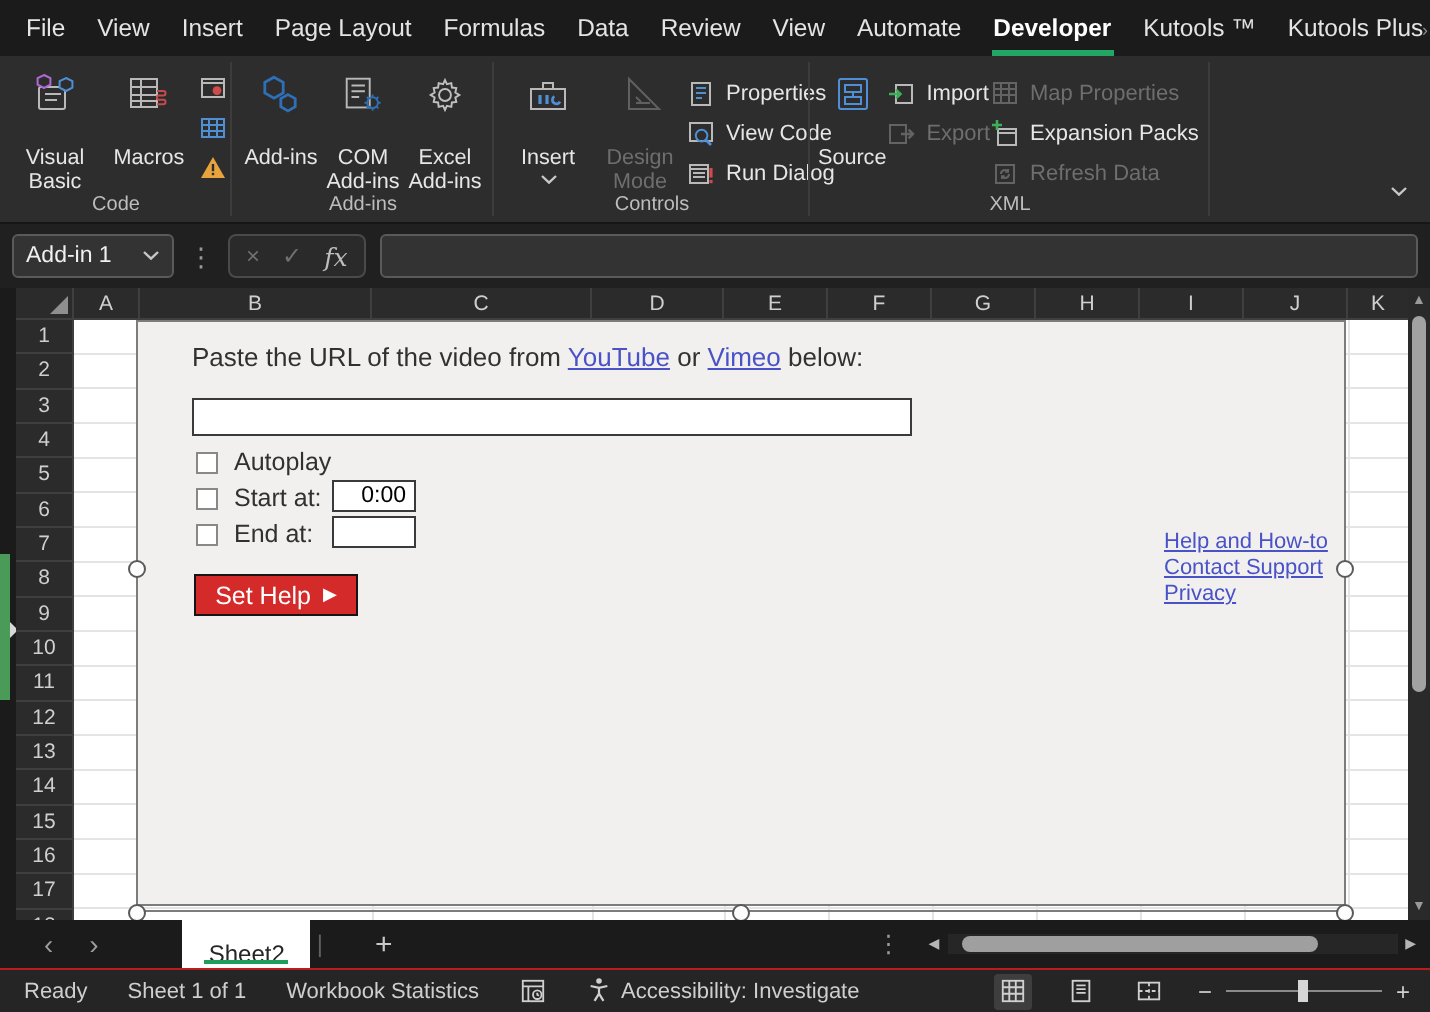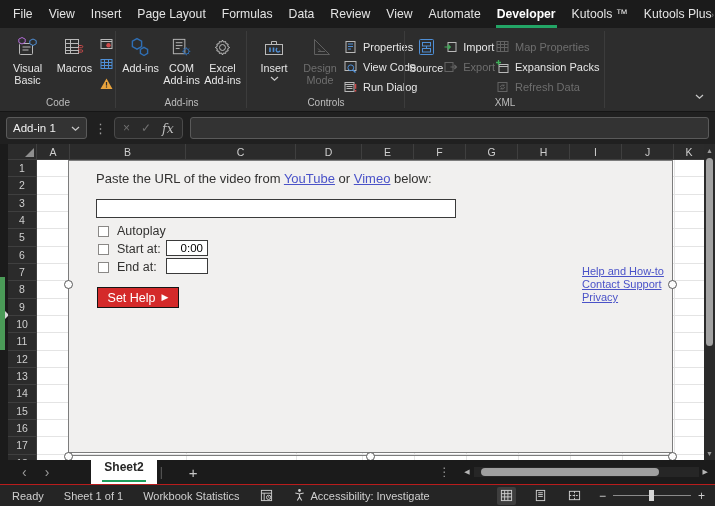--- a/index.html
+++ b/index.html
@@ -15,21 +15,21 @@
   .menu-overflow{position:absolute;right:1px;top:10px;color:#8d8d8d;font-size:9px}
 
   
   .ribbon{position:absolute;top:28px;left:0;right:0;height:84px;background:#2d2d2d;display:flex;border-bottom:1px solid #161616}
   .rgroup{position:relative;height:100%;flex:0 0 auto}
   .rgroup::after{content:"";position:absolute;right:0;top:3px;bottom:3px;width:1px;background:#3c3c3c}
   .rgroup-label{position:absolute;bottom:3px;left:0;right:0;text-align:center;font-size:10px;color:#bdbdbd}
   .rgroup-content{display:flex;align-items:flex-start;padding:5px 2px 0 4px;height:70px}
   .rbtn-lg{display:flex;flex-direction:column;align-items:center;color:var(--ribtxt);font-size:10.8px;line-height:11.5px;text-align:center;padding-top:1px}
   .rbtn-lg .ric{height:26px;display:flex;align-items:center;justify-content:center}
-  .rbtn-lg .lbl{margin-top:3px;max-width:48px}
+  .rbtn-lg .lbl{margin-top:14px;max-width:48px}
   .rbtn-lg.disabled{color:var(--dis)}
   .rbtn-lg.disabled .ric{opacity:.55}
   .ddown{margin-top:1px;line-height:5px}
   .rcol{display:flex;flex-direction:column;gap:4px;padding-top:3px}
   .rbtn-sm-icon{width:17px;height:16px;display:flex;align-items:center;justify-content:center}
   .rcol-lbl{display:flex;flex-direction:column;gap:3px;padding-top:5px}
   .rbtn-sm{display:flex;align-items:center;gap:5px;height:17px;font-size:11px;color:var(--ribtxt);white-space:nowrap}
   .rbtn-sm.disabled{color:var(--dis)}
   .rbtn-sm.disabled .sic{opacity:.5}
   .sic{width:15px;height:14px;display:flex;align-items:center;justify-content:center}
@@ -83,21 +83,21 @@
   
   .vscroll{position:absolute;top:144px;right:0;width:11px;height:316px;background:#2a2a2a;color:#9a9a9a}
   .vscroll .arr{position:absolute;left:0;right:0;text-align:center;font-size:7px}
   .vscroll .up{top:3px}.vscroll .down{bottom:3px}
   .vthumb{position:absolute;left:2px;right:2px;top:14px;height:188px;background:#a2a2a2;border-radius:4px}
 
   
   .sheetbar{position:absolute;top:460px;left:0;right:0;height:24px;background:#1b1b1b;display:flex;align-items:center;color:#b5b5b5}
   .snav{font-size:14px;color:#9d9d9d;padding:0 9px}
   .snav.first{margin-left:13px}
-  .stab{margin-left:33px;height:24px;background:#fff;color:#262626;font-size:12px;font-weight:bold;display:flex;align-items:flex-start;padding:0 13px;position:relative}
+  .stab{margin-left:33px;height:24px;background:#fff;color:#262626;font-size:12px;font-weight:normal;display:flex;align-items:flex-end;padding:0 13px;position:relative}
   .stab::after{content:"";position:absolute;left:11px;right:11px;bottom:2px;height:2px;background:#1e9e5a}
   .stab-div{color:#5f5f5f;margin-left:3px;font-size:12px}
   .addsheet{margin-left:26px;font-size:15px;color:#c8c8c8}
   .hscroll{margin-left:auto;display:flex;align-items:center;padding-right:3px}
   .hdots{color:#9a9a9a;font-size:12px;margin-right:10px}
   .harr{font-size:7px;color:#b5b5b5;padding:0 4px}
   .htrack{width:225px;height:10px;background:#262626;position:relative}
   .hthumb{position:absolute;left:7px;top:1px;width:178px;height:8px;background:#9f9f9f;border-radius:4px}
 
   

